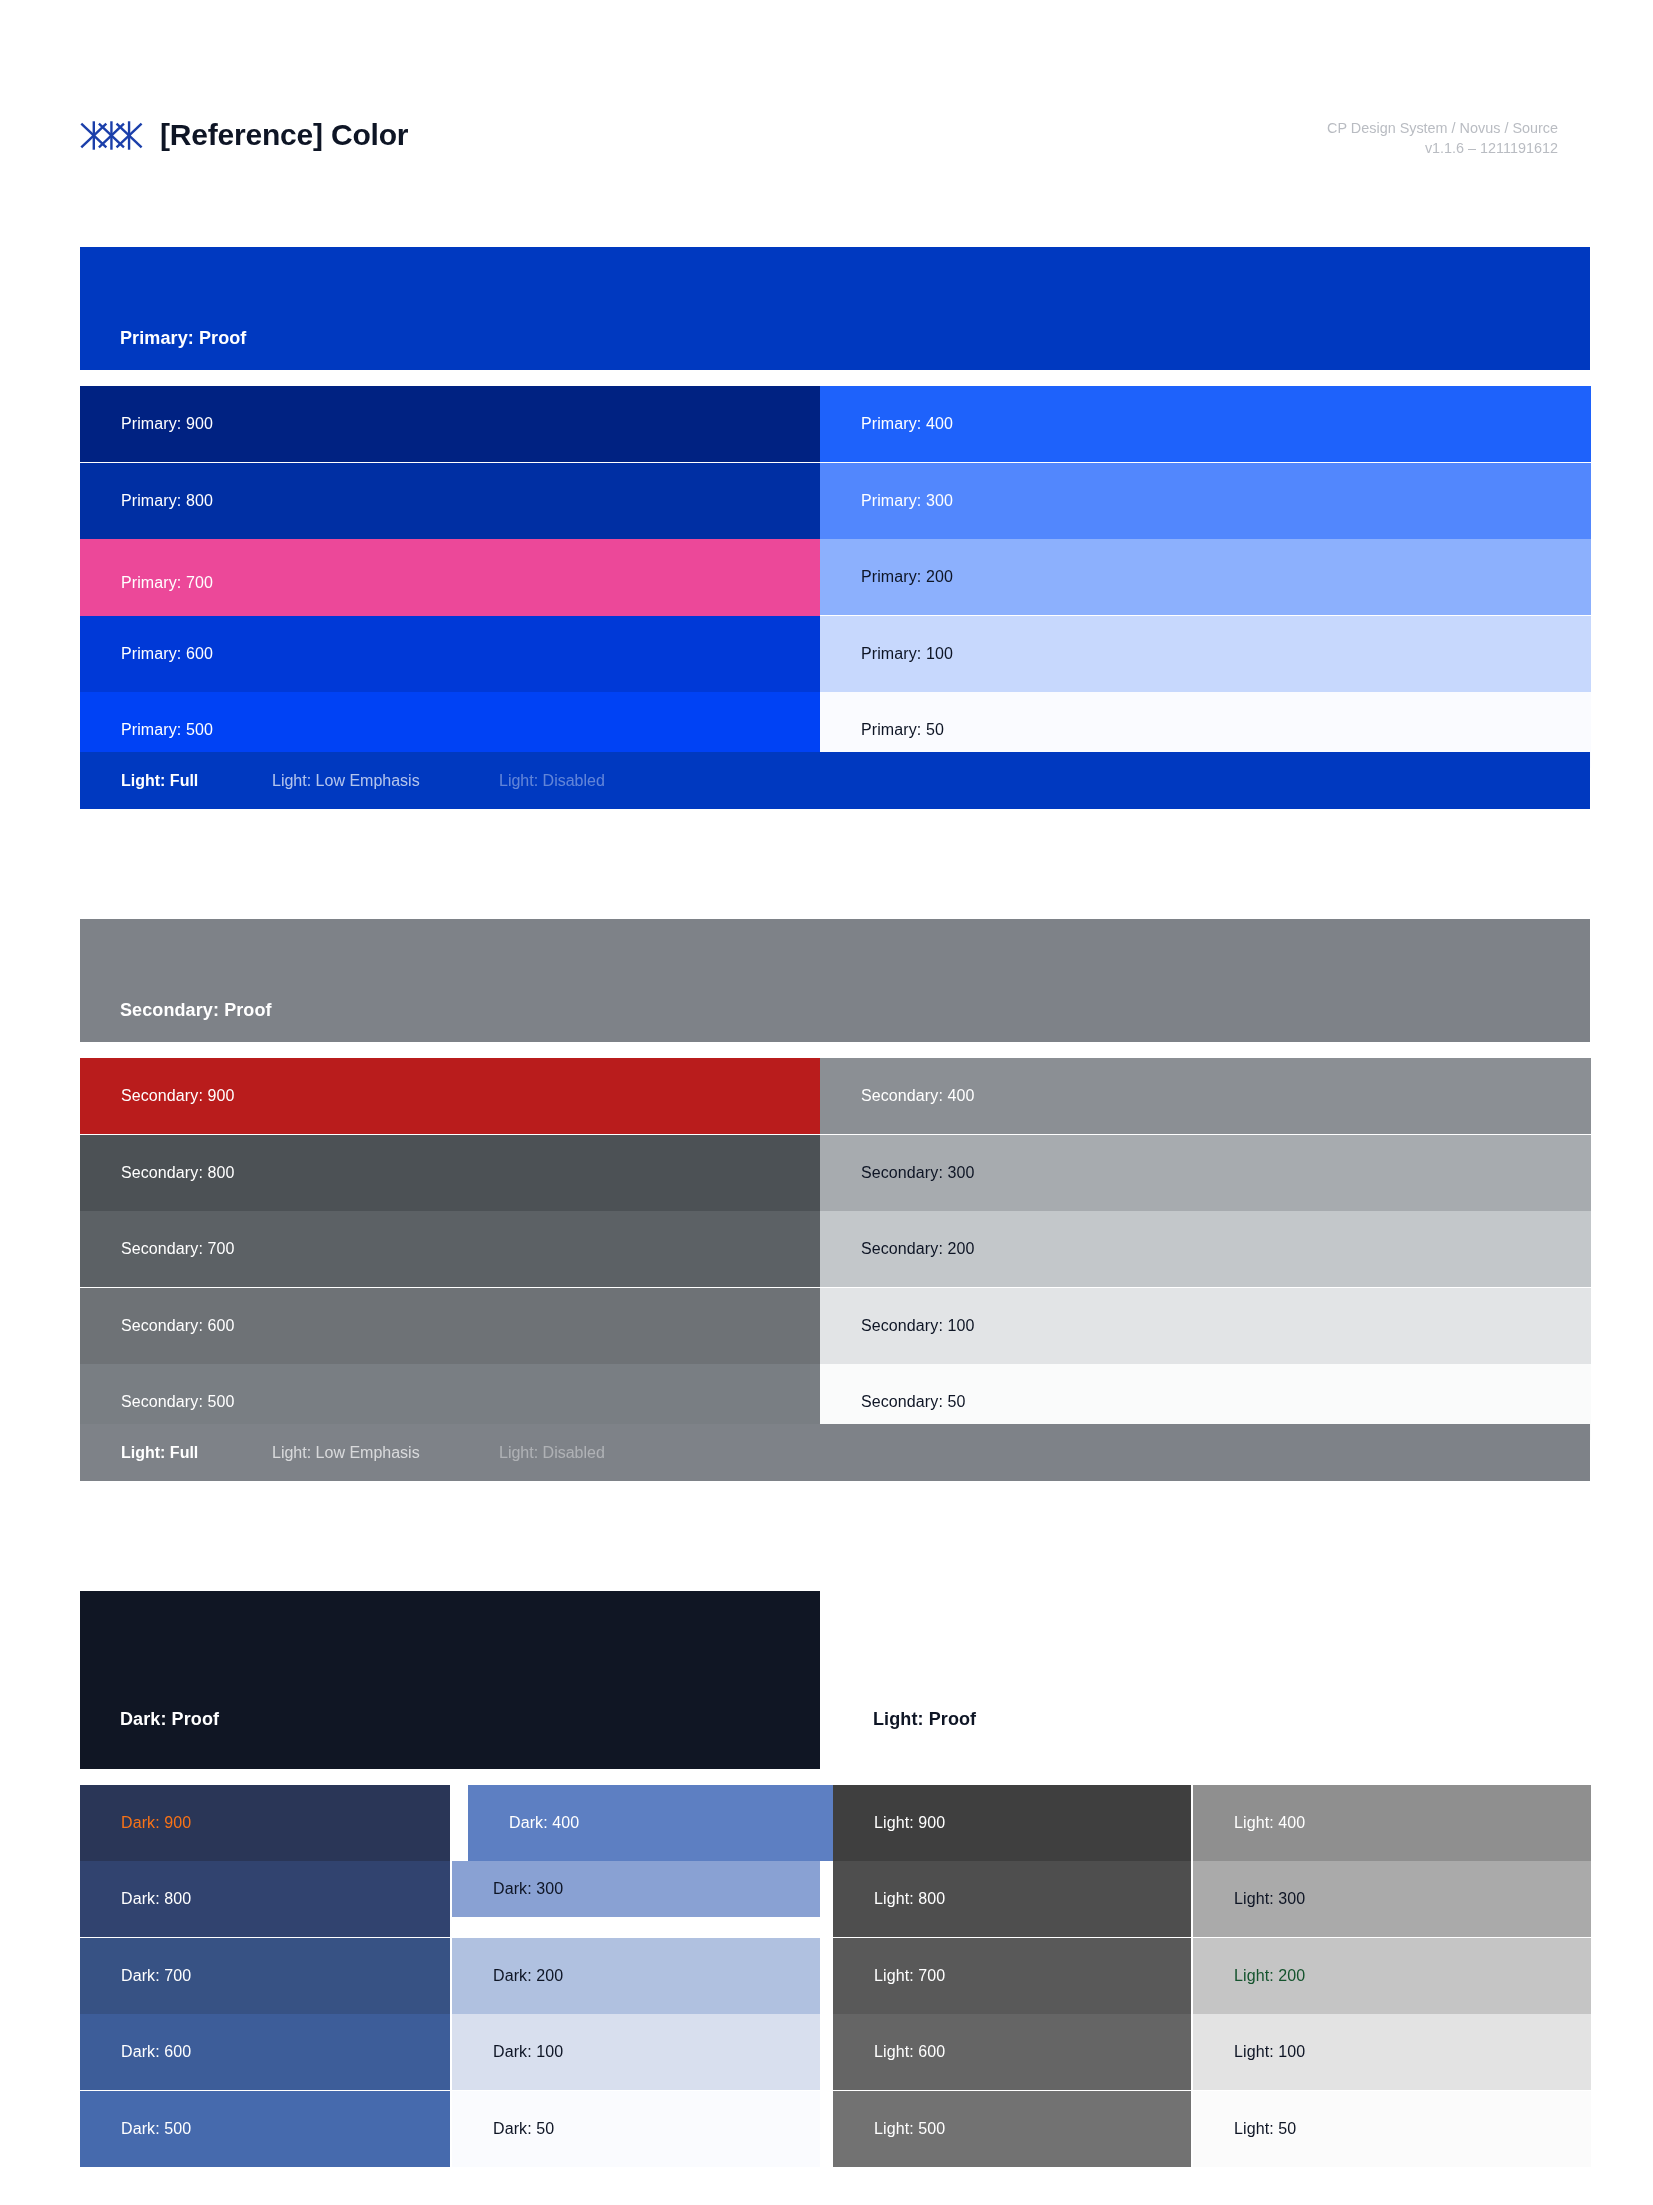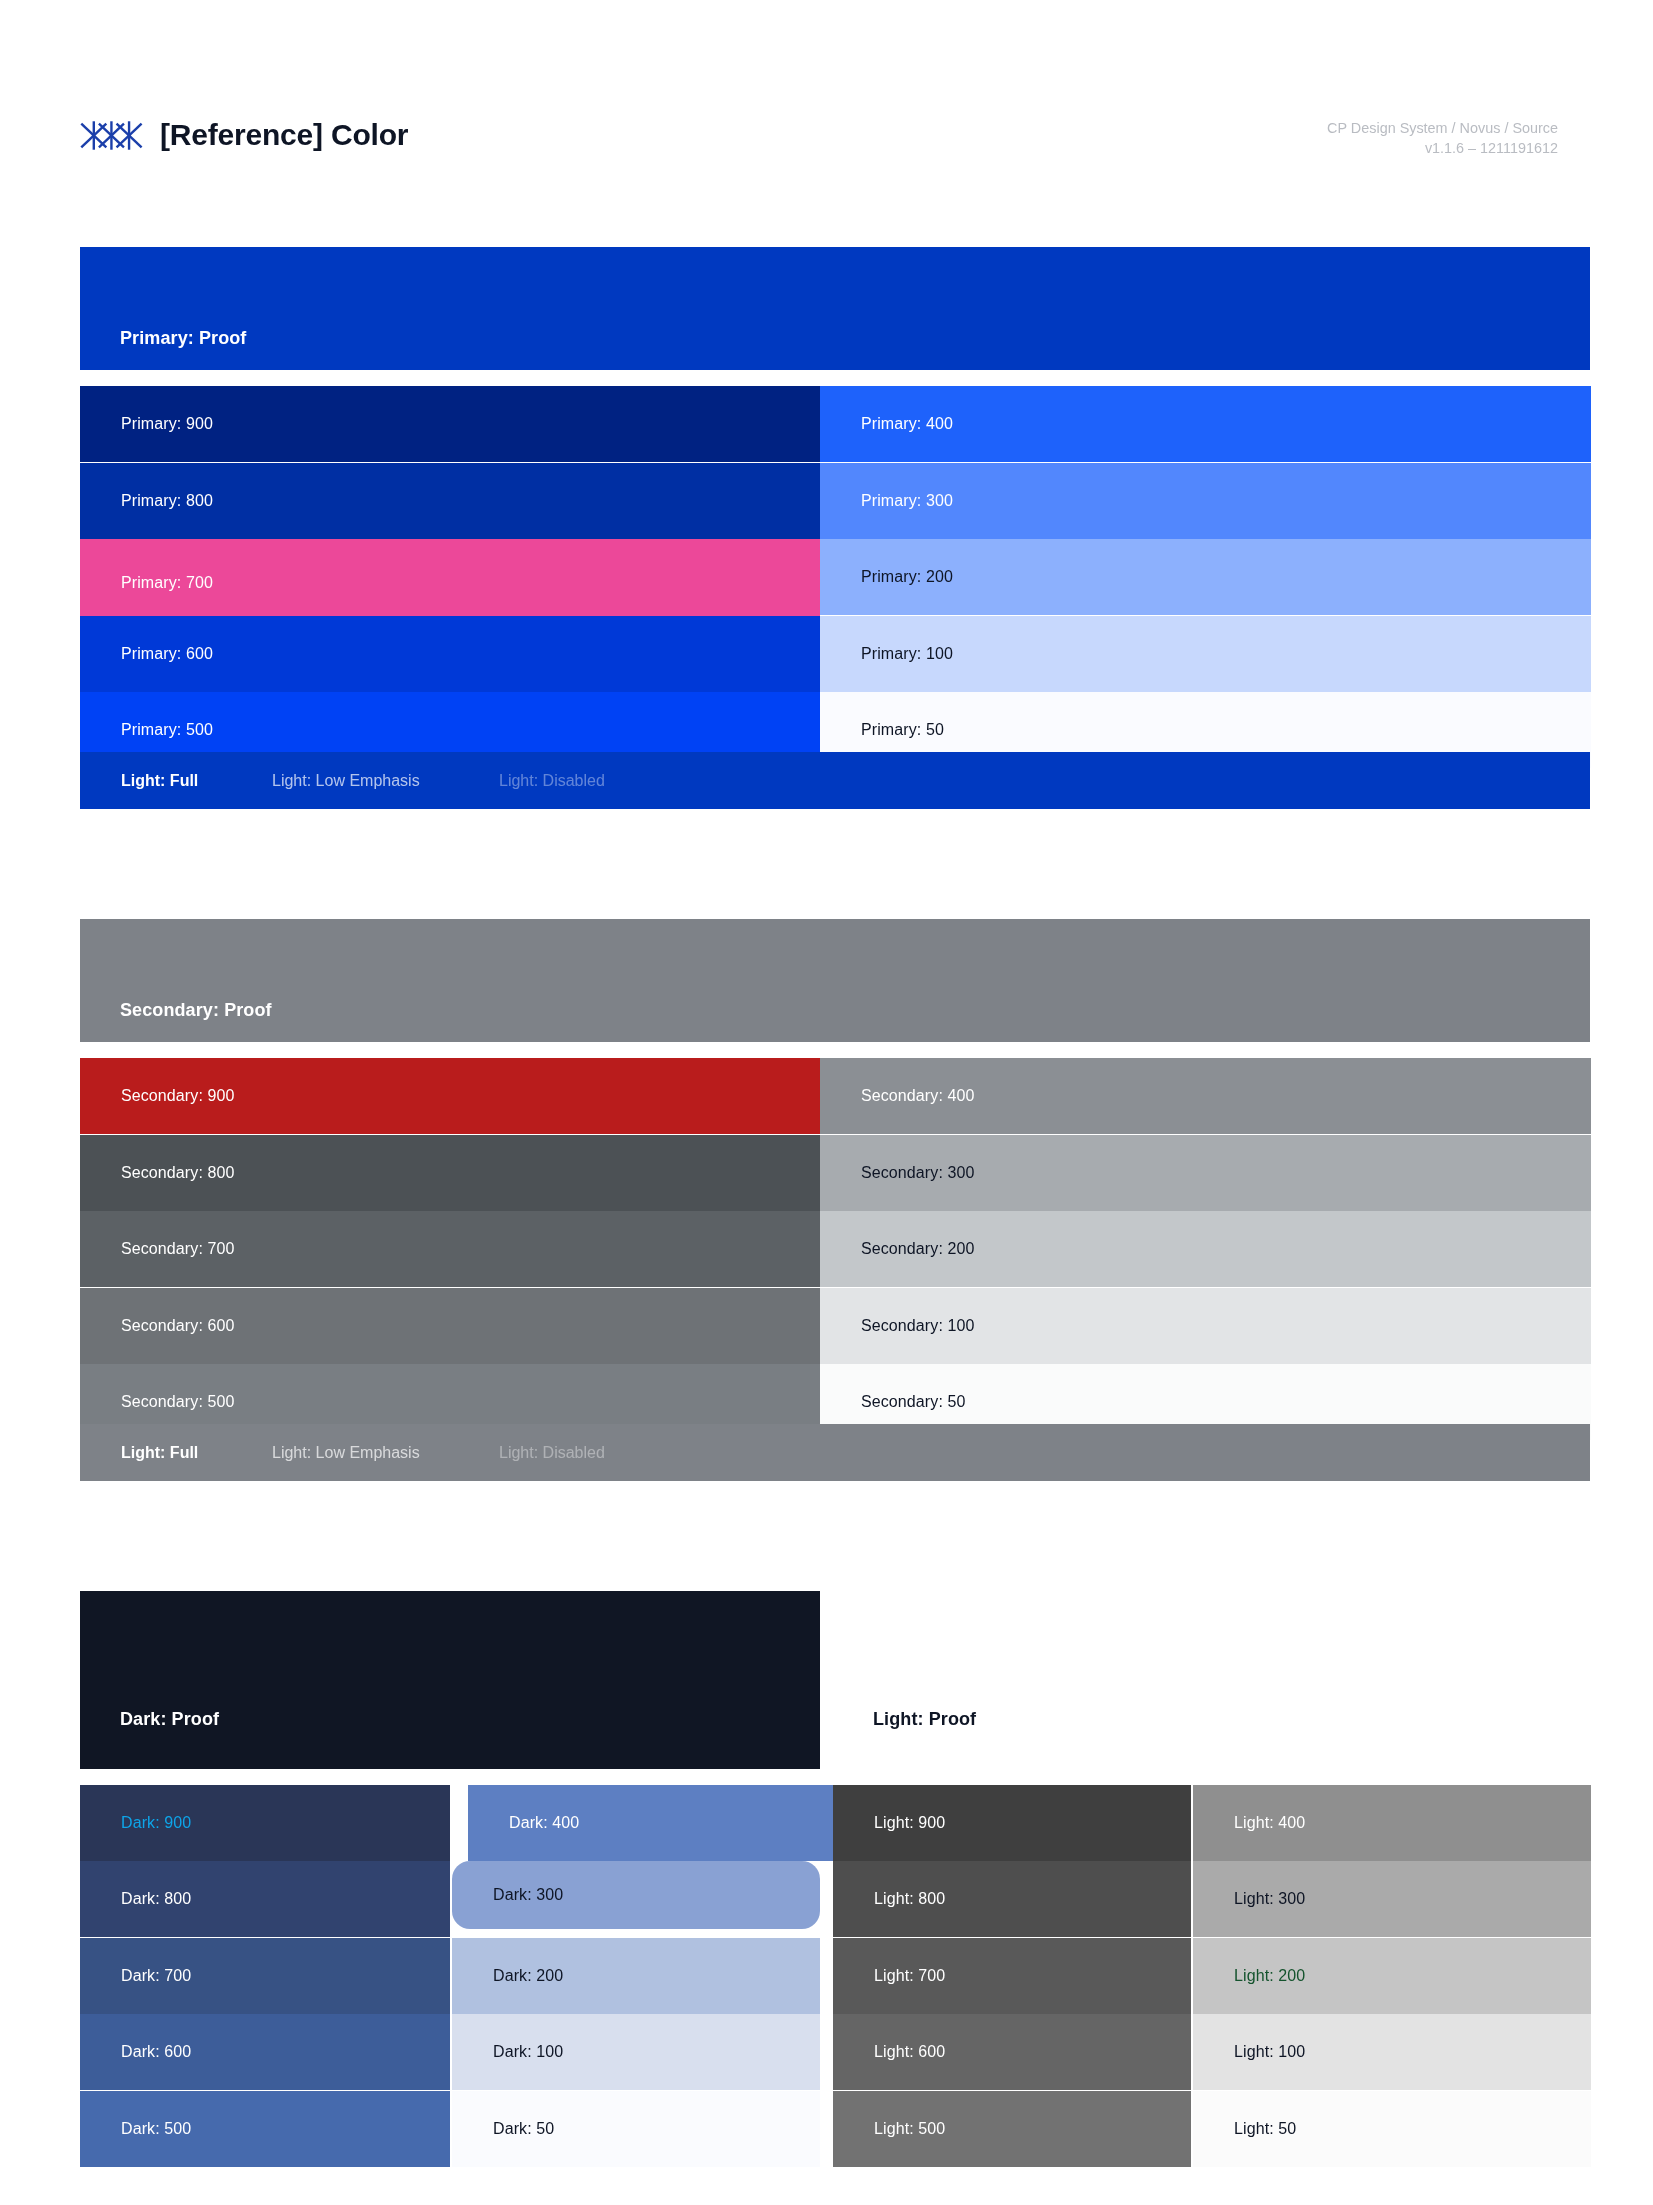--- a/index.html
+++ b/index.html
@@ -193,29 +193,29 @@
           <span class="emph emph-full" style="left: 41px; color: rgb(255, 255, 255); opacity: 1;">Light: Full</span>
           <span class="emph" style="left: 192px; color: rgb(255, 255, 255); opacity: 0.7;">Light: Low Emphasis</span>
           <span class="emph" style="left: 419px; color: rgb(255, 255, 255); opacity: 0.38;">Light: Disabled</span>
         </div>
       </div>
       <div class="band" style="left: 80px; top: 1591px; width: 740px; height: 560px; padding-left: 8px;">
         <div class="proof-head" style="position: absolute; left: 0px; top: 0px; width: 740px; height: 178px; background: rgb(16, 22, 36);">
           <span class="proof-label" style="color: rgb(255, 255, 255); bottom: 39px;">Dark: Proof</span>
         </div>
         <div class="swatch" style="left: 0px; top: 178px; width: 370px; height: 76px; background: rgb(42, 54, 87);">
-          <span class="sw-label" style="color: #0ea5e9;">Dark: 900</span>
+          <span class="sw-label" style="color: #f97316;">Dark: 900</span>
         </div>
         <div class="swatch" style="left: 388px; top: 178px; width: 368px; height: 76px; background: rgb(93, 127, 194);">
           <span class="sw-label" style="color: rgb(255, 255, 255);">Dark: 400</span>
         </div>
         <div class="swatch" style="left: 0px; top: 254px; width: 370px; height: 76px; background: rgb(49, 67, 111);">
           <span class="sw-label" style="color: rgb(255, 255, 255);">Dark: 800</span>
         </div>
-        <div class="swatch" style="left: 372px; top: 254px; width: 368px; height: 68px; background: rgb(137, 161, 211); border-radius: 18px;">
+        <div class="swatch" style="left: 372px; top: 254px; width: 368px; height: 56px; background: rgb(137, 161, 211);">
           <span class="sw-label" style="color: rgb(14, 21, 37);">Dark: 300</span>
         </div>
         <div class="swatch" style="left: 0px; top: 331px; width: 370px; height: 76px; background: rgb(55, 82, 132);">
           <span class="sw-label" style="color: rgb(255, 255, 255);">Dark: 700</span>
         </div>
         <div class="swatch" style="left: 372px; top: 331px; width: 368px; height: 76px; background: rgb(176, 193, 224);">
           <span class="sw-label" style="color: rgb(14, 21, 37);">Dark: 200</span>
         </div>
         <div class="swatch" style="left: 0px; top: 407px; width: 370px; height: 76px; background: rgb(61, 93, 153);">
           <span class="sw-label" style="color: rgb(255, 255, 255);">Dark: 600</span>

